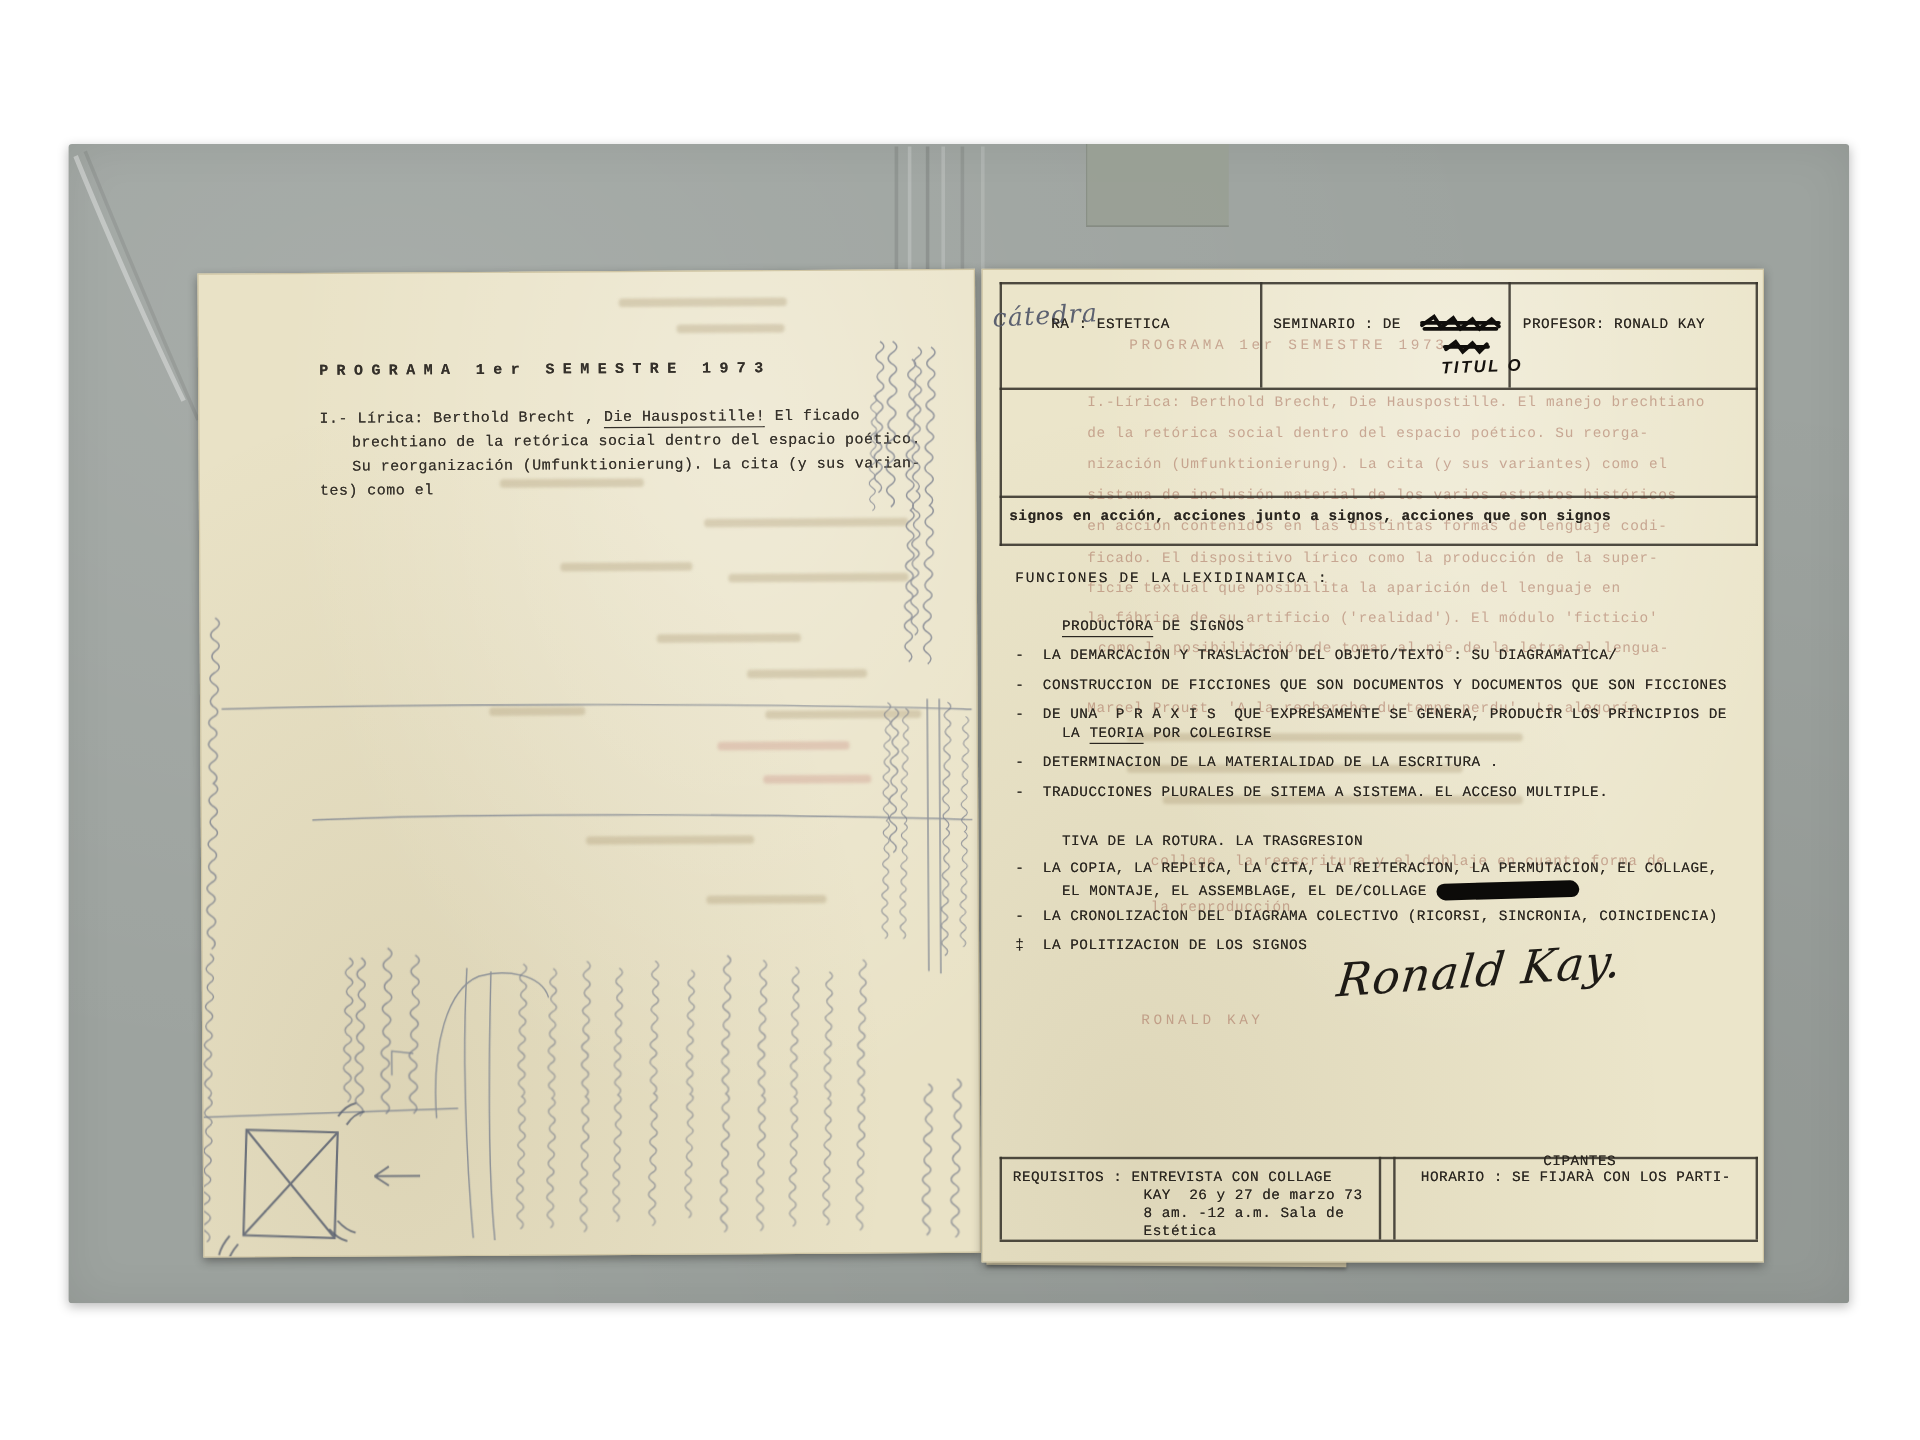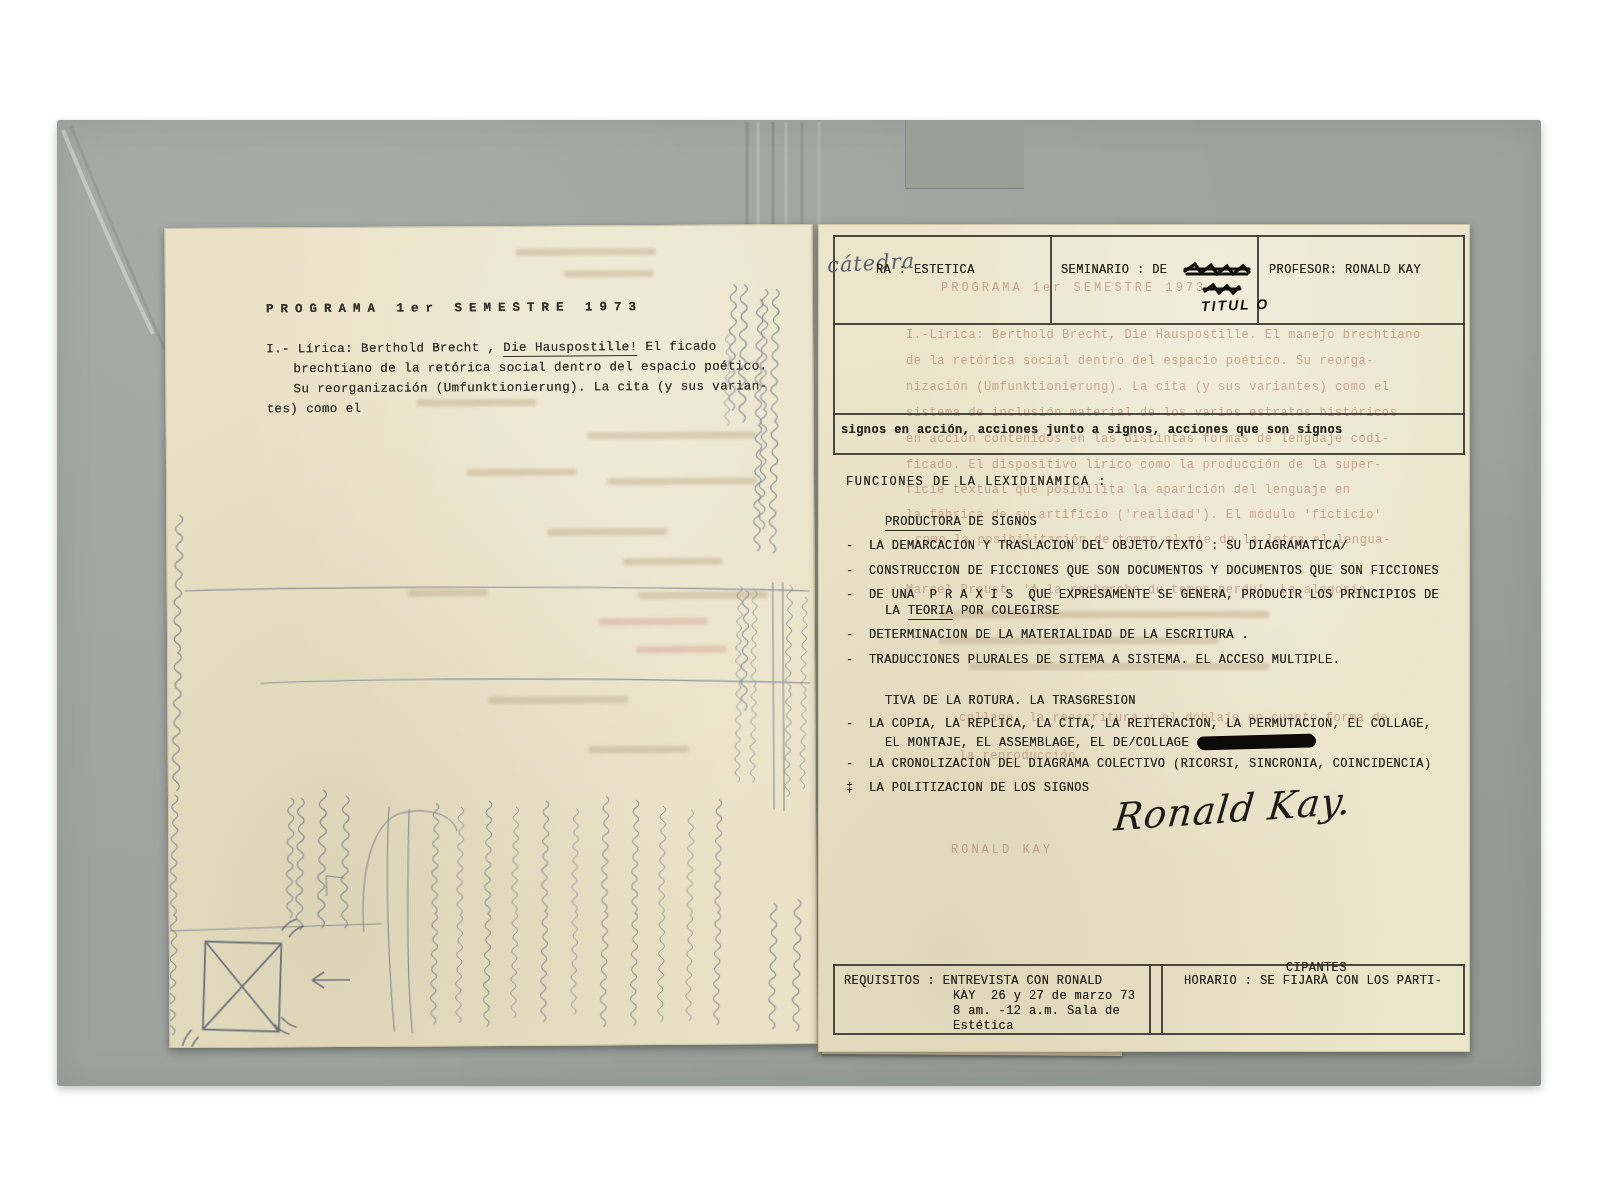--- a/index.html
+++ b/index.html
@@ -292,21 +292,21 @@
     <div class="mono rp fline" style="top:403px"><span class="bullet">-</span><span>DETERMINACION DE LA MATERIALIDAD DE LA ESCRITURA .</span></div>
     <div class="mono rp fline" style="top:428px"><span class="bullet">-</span><span>TRADUCCIONES PLURALES DE SITEMA A SISTEMA. EL ACCESO MULTIPLE.</span></div>
     <div class="mono rp fline cont" style="top:469px"><span>TIVA DE LA ROTURA. LA TRASGRESION</span></div>
     <div class="mono rp fline" style="top:492px"><span class="bullet">-</span><span>LA COPIA, LA REPLICA, LA CITA, LA REITERACION, LA PERMUTACION, EL COLLAGE,</span></div>
     <div class="mono rp fline cont" style="top:508px"><span>EL MONTAJE, EL ASSEMBLAGE, EL DE/COLLAGE</span><span class="redact"></span></div>
     <div class="mono rp fline" style="top:532px"><span class="bullet">-</span><span>LA CRONOLIZACION DEL DIAGRAMA COLECTIVO (RICORSI, SINCRONIA, COINCIDENCIA)</span></div>
     <div class="mono rp fline" style="top:556px"><span class="bullet">‡</span><span>LA POLITIZACION DE LOS SIGNOS</span></div>
 
     <div class="signature" style="left:295px;top:562px">Ronald Kay.</div>
 
-    <div class="mono rp" style="left:25px;top:749px"><span>REQUISITOS : </span><span>ENTREVISTA CON RONALD</span></div>
+    <div class="mono rp" style="left:25px;top:749px"><span>REQUISITOS : </span><span>ENTREVISTA CON COLLAGE</span></div>
     <div class="mono rp" style="left:134px;top:764px">KAY  26 y 27 de marzo 73</div>
     <div class="mono rp" style="left:134px;top:779px">8 am. -12 a.m. Sala de</div>
     <div class="mono rp" style="left:134px;top:794px">Estética</div>
     <div class="mono rp" style="left:365px;top:749px"><span>HORARIO : </span><span>SE FIJARÀ CON LOS PARTI-</span></div>
     <div class="mono rp" style="left:467px;top:736px">CIPANTES</div>
   </div>
 
 </div>
 
 </body></html>

